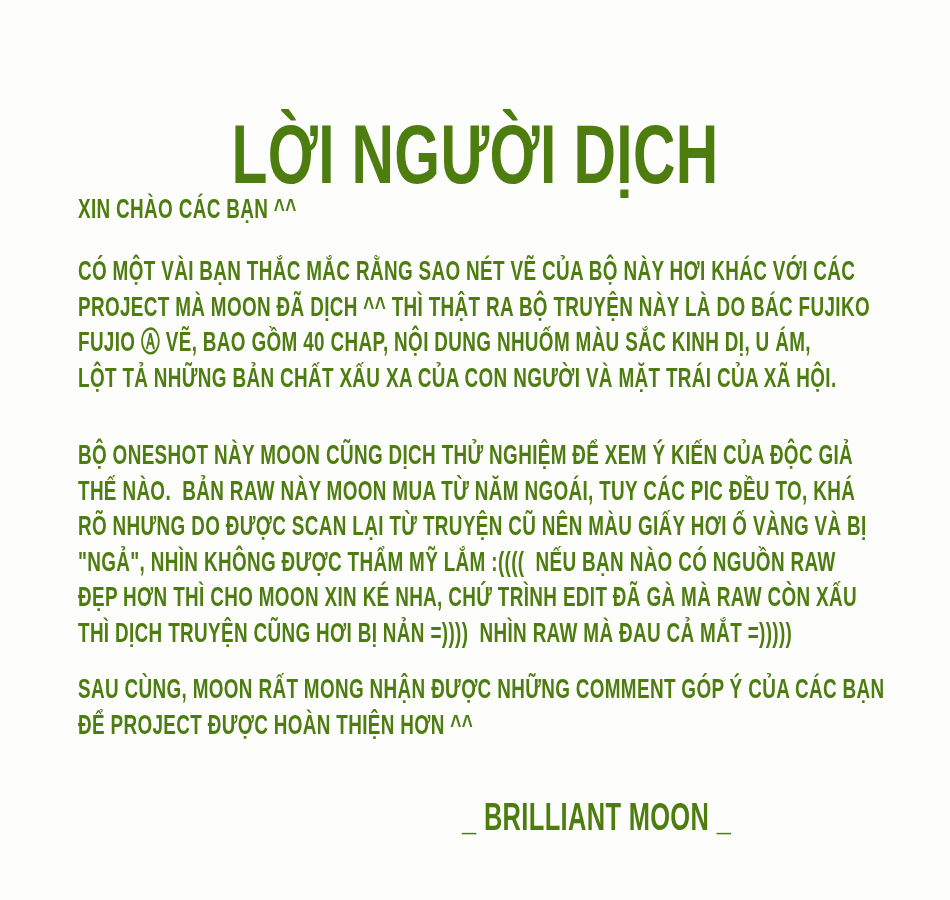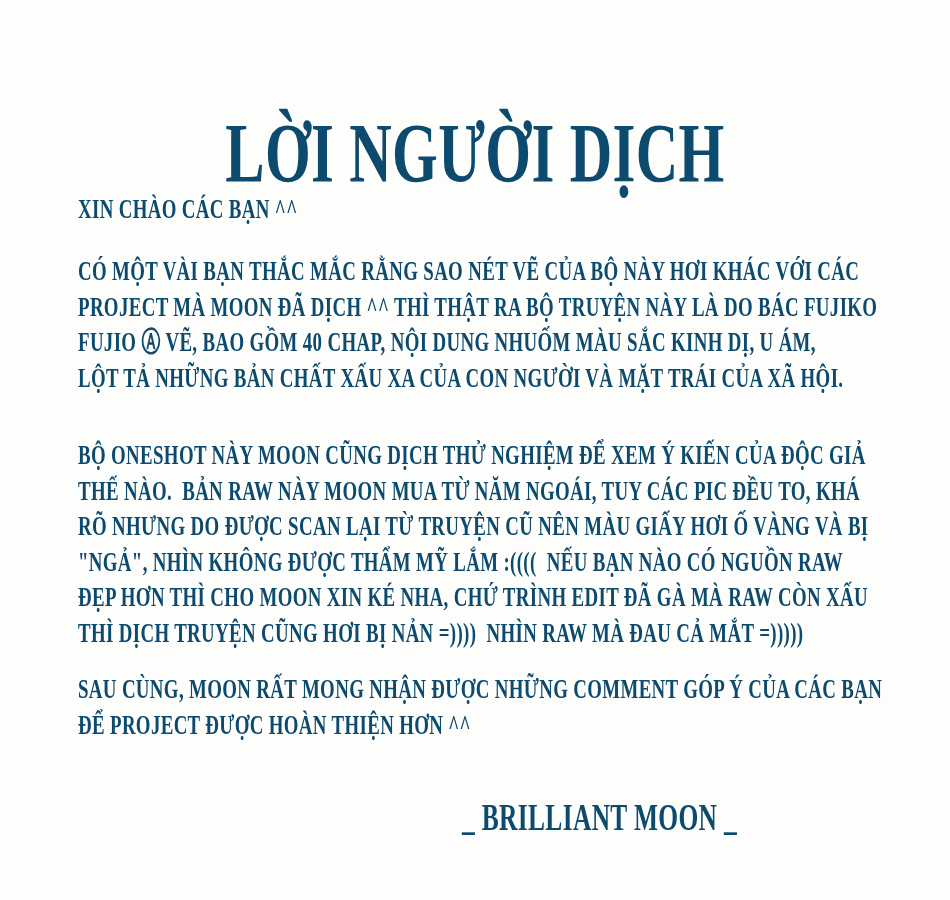--- a/index.html
+++ b/index.html
@@ -6,22 +6,22 @@
     margin: 0;
     padding: 0;
     background: #ffffff;
   }
   .page {
     position: relative;
     width: 950px;
     height: 900px;
     background: #fdfdfc;
     overflow: hidden;
-    font-family: Liberation Serif, serif;
-    color: #0c4a6e;
+    font-family: Liberation Sans, sans-serif;
+    color: #4d7c0f;
   }
   
   .comic {
     font-weight: bold;
     white-space: pre;
     letter-spacing: 0.5px;
   }
   .title {
     position: absolute;
     top: 56px;

